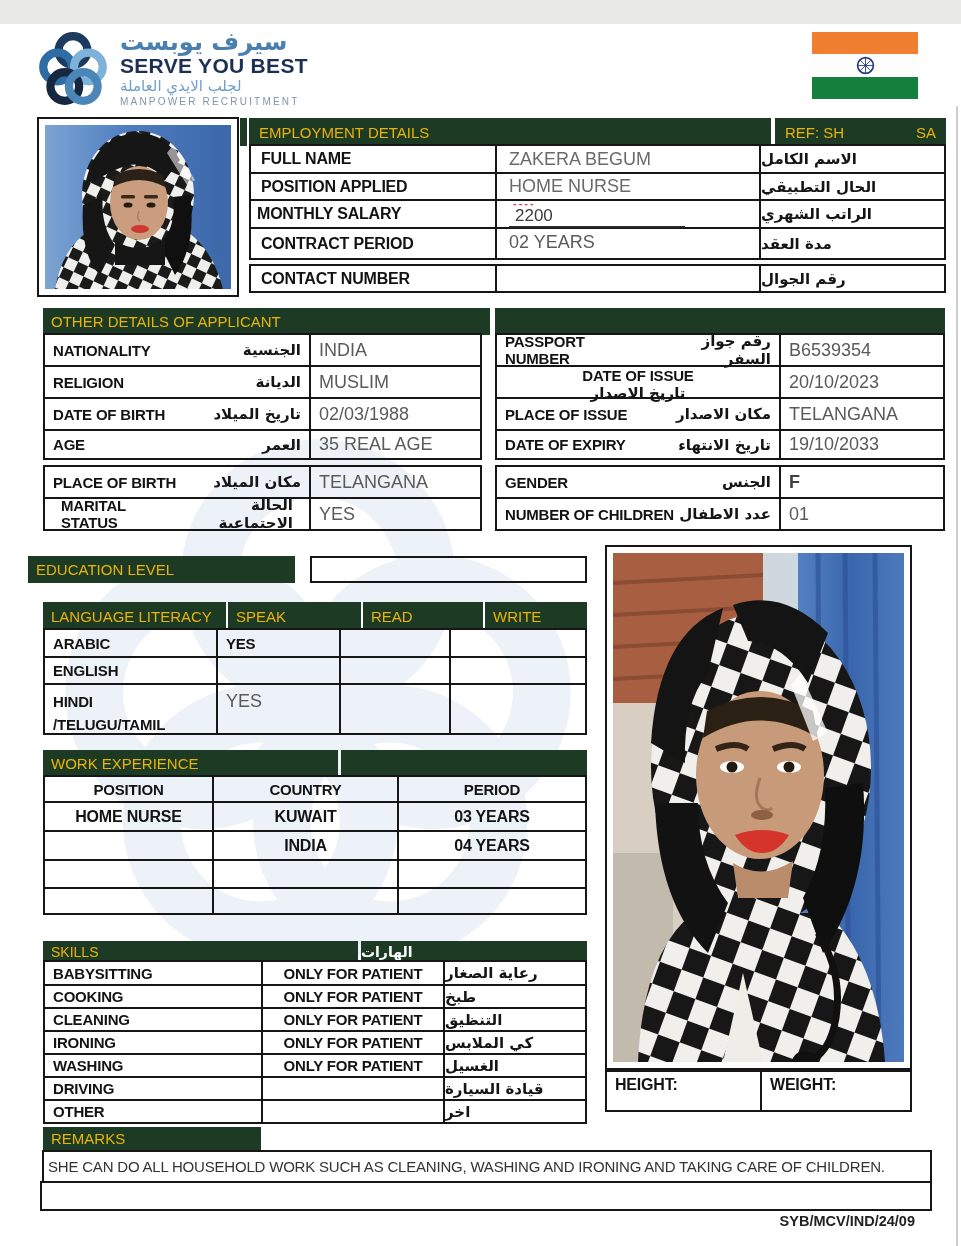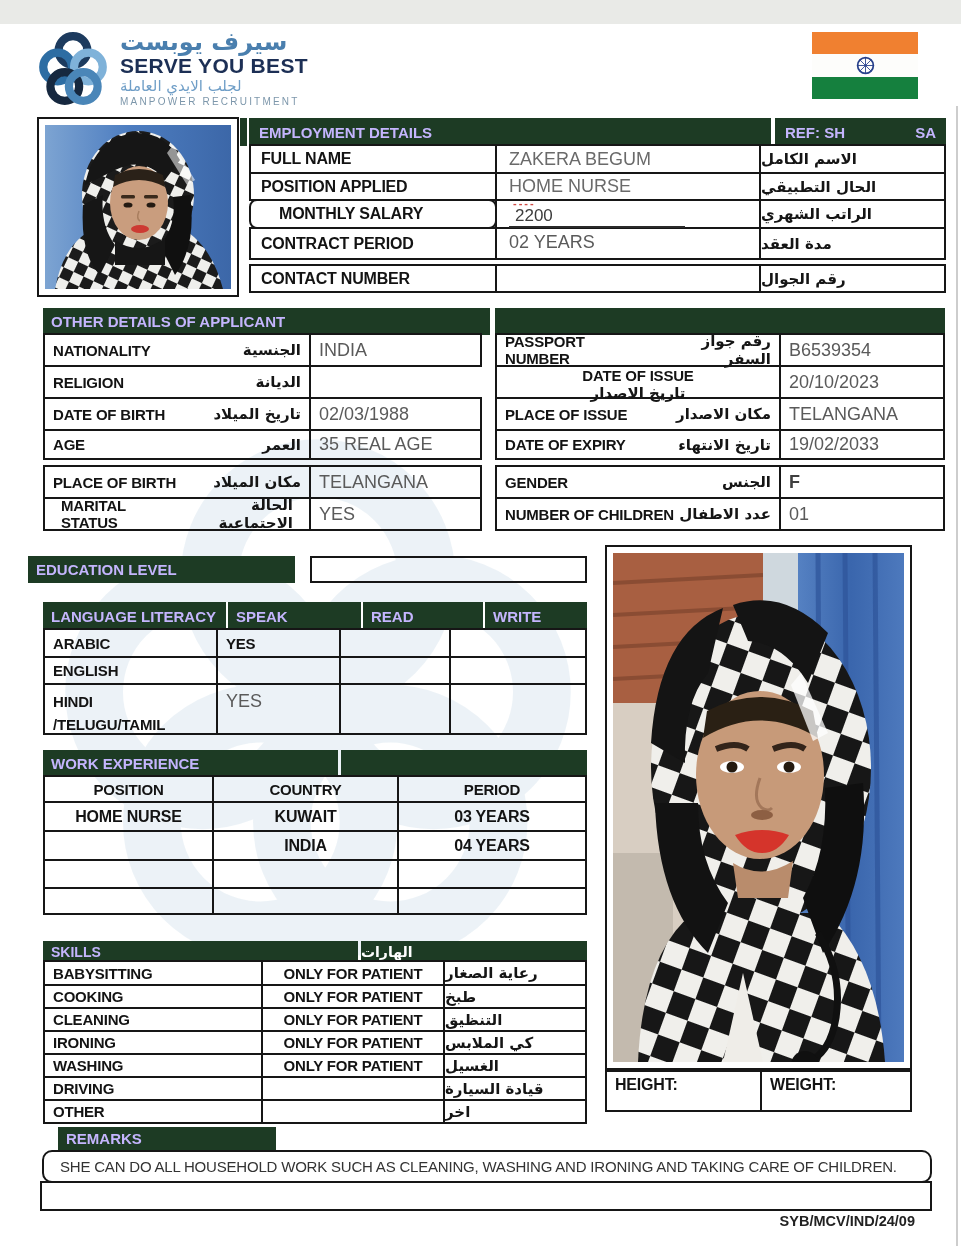--- a/index.html
+++ b/index.html
@@ -20,21 +20,21 @@
   .brand-tag-ar{font-family:"DejaVu Sans",sans-serif;font-size:15px;color:#6f9ec7;margin-top:2px;}
   .brand-tag-en{font-size:10px;color:#7d97ab;letter-spacing:2.2px;font-weight:normal;margin-top:2px;}
 
   
   .flag{left:812px;top:32px;width:106px;height:67px;display:flex;flex-direction:column;}
   .flag .o{height:22px;background:#f08030;}
   .flag .w{height:23px;background:#fdfdfb;display:flex;align-items:center;justify-content:center;}
   .flag .g{height:22px;background:#15803e;}
 
   
-  .gbar{background:#1d3b24;color:#c4b5fd;font-weight:bold;display:flex;align-items:center;}
+  .gbar{background:#1d3b24;color:#eab308;font-weight:normal;display:flex;align-items:center;}
   .cell{border:2px solid #161616;display:flex;align-items:center;box-sizing:border-box;background:transparent;}
   .lbl{font-weight:bold;font-size:15px;letter-spacing:-.2px;color:#131313;}
   .val{font-size:18px;color:#5a5a5a;}
   .ar{font-family:"DejaVu Sans",sans-serif;font-weight:bold;font-size:15px;direction:rtl;}
   .row{display:flex;}
   .row + .row{margin-top:-2px;}
   .cell + .cell{margin-left:-2px;}
 
   
   .pframe{border:2px solid #161616;background:#fff;padding:6px;}
@@ -145,21 +145,21 @@
     <div class="cell lbl" style="width:248px;padding-left:10px;font-size:16px;">FULL NAME</div>
     <div class="cell val" style="width:266px;padding-left:12px;color:#6a6a6a;">ZAKERA BEGUM</div>
     <div class="cell ar" style="flex:1;justify-content:flex-end;padding-right:10px;">الاسم الكامل</div>
   </div>
   <div class="row" style="height:29px;">
     <div class="cell lbl" style="width:248px;padding-left:10px;font-size:16px;">POSITION APPLIED</div>
     <div class="cell val" style="width:266px;padding-left:12px;color:#6a6a6a;">HOME NURSE</div>
     <div class="cell ar" style="flex:1;justify-content:flex-end;padding-right:10px;">الحال التطبيقي</div>
   </div>
   <div class="row" style="height:30px;">
-    <div class="cell lbl" style="width:248px;padding-left:28px;font-size:16px;border-radius:8px;">MONTHLY SALARY</div>
+    <div class="cell lbl" style="width:248px;padding-left:6px;font-size:16px;">MONTHLY SALARY</div>
     <div class="cell" style="width:266px;">
       <div class="salary-wrap">
         <span class="scribble">----</span>
         <span class="salary-val">2200</span>
       </div>
     </div>
     <div class="cell ar" style="flex:1;justify-content:flex-end;padding-right:10px;">الراتب الشهري</div>
   </div>
   <div class="row" style="height:33px;">
     <div class="cell lbl" style="width:248px;padding-left:10px;font-size:16px;">CONTRACT PERIOD</div>
@@ -188,20 +188,21 @@
             <span class="lbl">NATIONALITY</span>
             <span class="ar">الجنسية</span>
           </div>
         <div class="cell val" style="flex:1;padding-left:8px;">INDIA</div>
       </div>
       <div class="row" style="height:34px;">
         <div class="cell" style="width:268px;padding:0 8px;justify-content:space-between;">
             <span class="lbl">RELIGION</span>
             <span class="ar">الديانة</span>
           </div>
+        <div class="cell val" style="flex:1;padding-left:8px;">MUSLIM</div>
       </div>
       <div class="row" style="height:34px;">
         <div class="cell" style="width:268px;padding:0 8px;justify-content:space-between;">
             <span class="lbl">DATE OF BIRTH</span>
             <span class="ar">تاريخ الميلاد</span>
           </div>
         <div class="cell val" style="flex:1;padding-left:8px;">02/03/1988</div>
       </div>
       <div class="row" style="height:31px;">
         <div class="cell" style="width:268px;padding:0 8px;justify-content:space-between;">
@@ -247,21 +248,21 @@
             <span class="lbl">PLACE OF ISSUE</span>
             <span class="ar">مكان الاصدار</span>
           </div>
         <div class="cell val" style="flex:1;padding-left:8px;">TELANGANA</div>
       </div>
       <div class="row" style="height:31px;">
         <div class="cell" style="width:286px;padding:0 8px;justify-content:space-between;">
             <span class="lbl">DATE OF EXPIRY</span>
             <span class="ar">تاريخ الانتهاء</span>
           </div>
-        <div class="cell val" style="flex:1;padding-left:8px;">19/02/2033</div>
+        <div class="cell val" style="flex:1;padding-left:8px;">19/10/2033</div>
       </div>
       <div style="height:5px;"></div>
       <div class="row" style="height:34px;">
         <div class="cell" style="width:286px;padding:0 8px;justify-content:space-between;">
             <span class="lbl">GENDER</span>
             <span class="ar">الجنس</span>
           </div>
         <div class="cell val" style="flex:1;padding-left:8px;font-weight:bold;color:#3f3f3f;">F</div>
       </div>
       <div class="row" style="height:34px;">
@@ -447,19 +448,19 @@
     <div class="cell" style="width:184px;"></div>
     <div class="cell ar" style="flex:1;justify-content:flex-end;padding-right:8px;">قيادة السيارة</div>
   </div>
   <div class="row" style="height:25px;">
     <div class="cell lbl" style="width:220px;padding-left:8px;">OTHER</div>
     <div class="cell" style="width:184px;"></div>
     <div class="cell ar" style="flex:1;justify-content:flex-end;padding-right:8px;">اخر</div>
   </div>
 </div>
 
-<div class="abs gbar" style="left:58px;top:1127px;width:218px;height:23px;padding-left:8px;font-size:15px;z-index:5;">REMARKS</div>
+<div class="abs gbar" style="left:43px;top:1127px;width:218px;height:23px;padding-left:8px;font-size:15px;z-index:5;">REMARKS</div>
 <div class="abs" style="left:42px;top:1150px;width:890px;z-index:4;background:#fff;">
-  <div class="cell" style="height:33px;padding-left:16px;font-size:15px;color:#333;letter-spacing:-.2px;border-radius:10px;">SHE CAN DO ALL HOUSEHOLD WORK SUCH AS CLEANING, WASHING AND IRONING AND TAKING CARE OF CHILDREN.</div>
+  <div class="cell" style="height:33px;padding-left:4px;font-size:15px;color:#333;letter-spacing:-.2px;">SHE CAN DO ALL HOUSEHOLD WORK SUCH AS CLEANING, WASHING AND IRONING AND TAKING CARE OF CHILDREN.</div>
   <div class="cell" style="height:30px;margin-top:-2px;"></div>
 </div>
 
 <div class="abs" style="left:640px;top:1213px;width:275px;text-align:right;font-weight:bold;font-size:14.5px;color:#222;">SYB/MCV/IND/24/09</div>
 
 </body></html>

